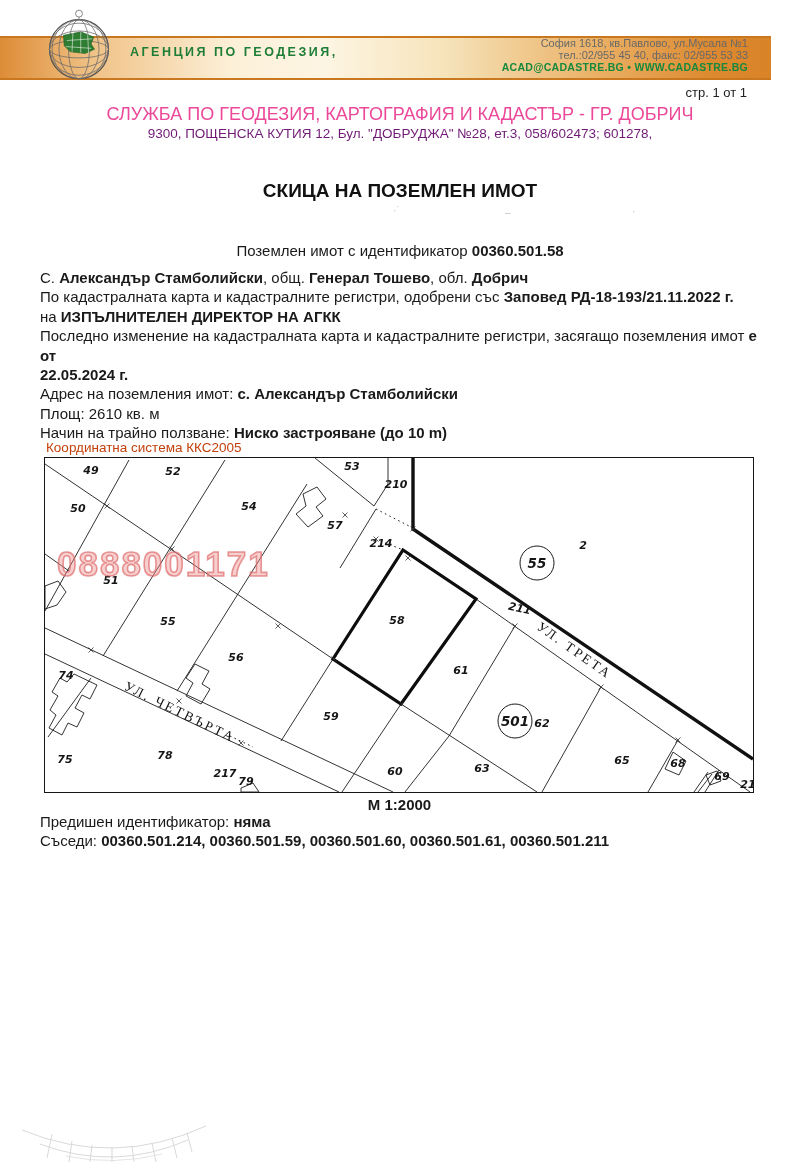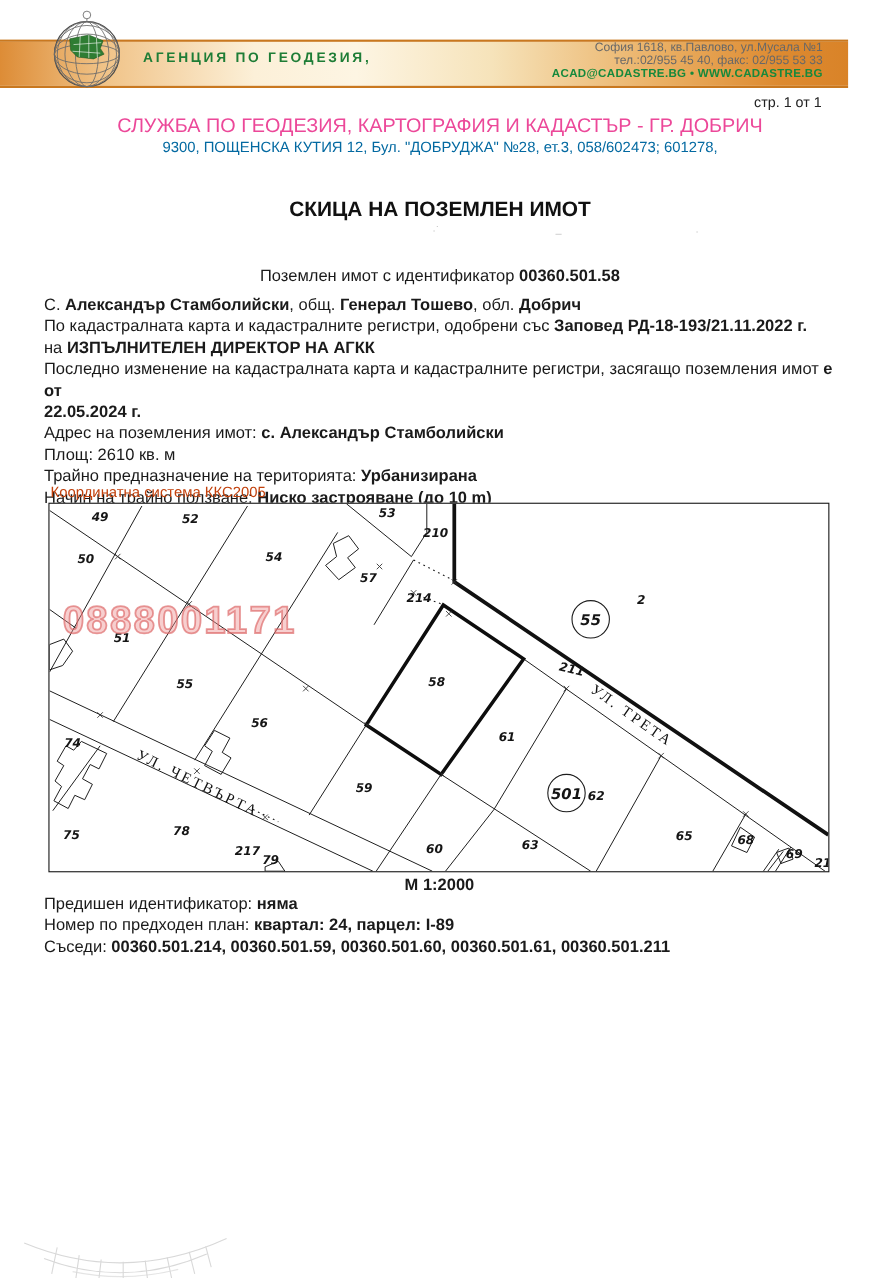--- a/index.html
+++ b/index.html
@@ -11,21 +11,21 @@
         border-top:2px solid #c9781f;border-bottom:2px solid #c9781f;box-sizing:border-box;}
   .logo{position:absolute;left:46px;top:6px;width:66px;height:76px;z-index:3;}
   .agency-name{position:absolute;left:130px;top:44px;z-index:3;color:#1e7d36;
         font-weight:bold;font-size:12.5px;line-height:17px;letter-spacing:2.5px;}
   .band-right{position:absolute;right:52px;top:38px;z-index:3;text-align:right;
         font-size:11px;line-height:11.5px;color:#686868;}
   .band-right .green{color:#16893c;font-size:10.5px;font-weight:bold;margin-top:1px;letter-spacing:.3px;}
   .page-label{position:absolute;right:53px;top:85px;font-size:13px;color:#222;}
   
   .office-title{position:absolute;left:0;top:104px;width:100%;text-align:center;font-size:18px;color:#ec4899;}
-  .office-sub{position:absolute;left:0;top:126px;width:100%;text-align:center;font-size:13.5px;line-height:15.5px;color:#0369a1;}
+  .office-sub{position:absolute;left:0;top:126px;width:100%;text-align:center;font-size:13.5px;line-height:15.5px;color:#701a75;}
   .doc-title{position:absolute;left:0;top:180px;width:100%;text-align:center;font-size:19px;font-weight:bold;color:#111;}
   .smudge{position:absolute;color:#c2c2c2;font-size:10px;}
   .id-line{position:absolute;left:0;top:242px;width:100%;text-align:center;font-size:15px;}
   
   .info{position:absolute;left:40px;top:268px;width:730px;font-size:15px;line-height:19.4px;}
   .coordsys{position:absolute;left:46px;top:440px;font-size:13.5px;color:#c2410c;}
   
   .map{position:absolute;left:44px;top:457px;width:708px;height:334px;border:1.5px solid #161616;background:#fff;}
   .watermark{position:absolute;left:12px;top:86px;font-size:35px;font-weight:bold;letter-spacing:2px;
         color:rgba(235,140,140,.42);-webkit-text-stroke:1.6px rgba(219,98,98,.65);white-space:nowrap;z-index:5;}
@@ -89,21 +89,20 @@
   <div class="id-line"><span>Поземлен имот с идентификатор  </span><span style="font-weight: bold;">00360.501.58</span></div>
 
   <div class="info">
     <div><span>С. </span><span style="font-weight: bold;">Александър Стамболийски</span><span>, общ. </span><span style="font-weight: bold;">Генерал Тошево</span><span>, обл. </span><span style="font-weight: bold;">Добрич</span></div>
     <div><span>По кадастралната карта и кадастралните регистри, одобрени със </span><span style="font-weight: bold;">Заповед РД-18-193/21.11.2022 г.</span></div>
     <div><span>на </span><span style="font-weight: bold;">ИЗПЪЛНИТЕЛЕН ДИРЕКТОР НА АГКК</span></div>
     <div><span>Последно изменение на кадастралната карта и кадастралните регистри, засягащо поземления имот </span><span style="font-weight: bold;">е от</span></div>
     <div><span style="font-weight: bold;">22.05.2024 г.</span></div>
     <div><span>Адрес на поземления имот: </span><span style="font-weight: bold;">с. Александър Стамболийски</span></div>
     <div><span>Площ: </span><span style="font-weight: normal;">2610 кв. м</span></div>
-    <div><span>Трайно предназначение на територията: </span><span style="font-weight: bold;">Урбанизирана</span></div>
     <div><span>Начин на трайно ползване: </span><span style="font-weight: bold;">Ниско застрояване (до 10 m)</span></div>
   </div>
 
   <div class="coordsys">Координатна система ККС2005</div>
 
   <div class="map">
     <svg id="map-svg" width="708" height="334" viewBox="0 0 708 334">
 
       <g fill="none" stroke="#1c1c1c" stroke-width="0.9">
         <path d="M0,6 L288,201"></path>
@@ -190,21 +189,20 @@
         <text x="527" y="196" class="stlbl" transform="rotate(35 527 196)">УЛ. ТРЕТА</text>
         <text x="133" y="258" class="stlbl" transform="rotate(26 133 258)">УЛ. ЧЕТВЪРТА</text>
       </svg>
     <div class="watermark">0888001171</div>
   </div>
 
   <div class="scale">М 1:2000</div>
 
   <div class="footer">
     <div><span>Предишен идентификатор: </span><span style="font-weight: bold;">няма</span></div>
-    <div><span>Номер по предходен план: </span><span style="font-weight: bold;">квартал: 24, парцел: I-89</span></div>
     <div><span>Съседи: </span><span style="font-weight: bold;">00360.501.214, 00360.501.59, 00360.501.60, 00360.501.61, 00360.501.211</span></div>
   </div>
 
   <svg class="bottom-globe" viewBox="0 0 200 46">
     <g fill="none" stroke="#cfcfcf" stroke-width="1" opacity="0.8">
       <path d="M8,14 Q100,52 192,10"></path>
       <path d="M26,28 Q100,56 174,24"></path>
       <path d="M52,40 Q100,50 148,38" opacity="0.7"></path>
       <path d="M38,18 L33,42"></path>
       <path d="M58,25 L55,46"></path>

